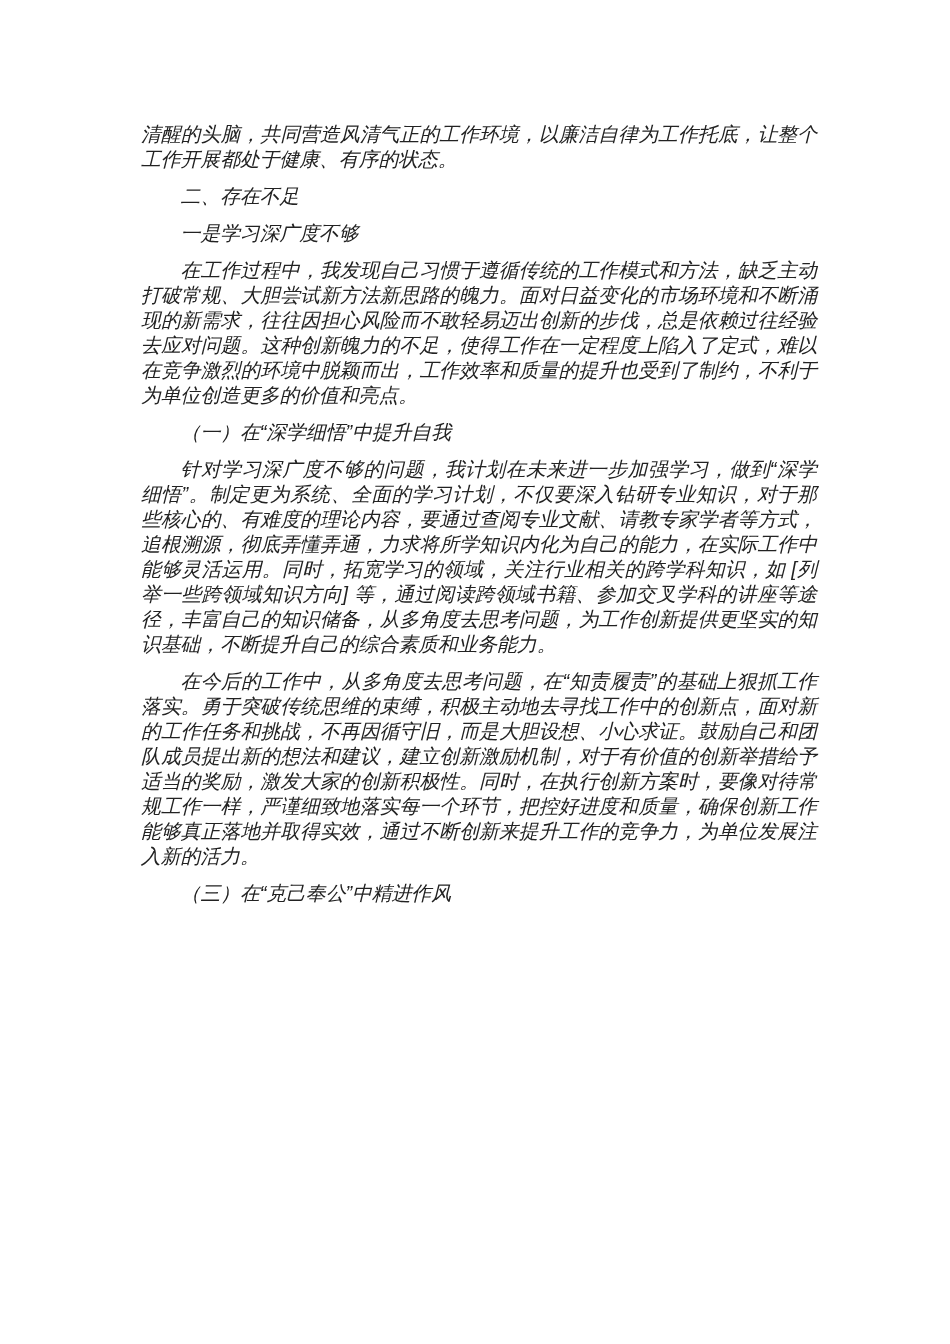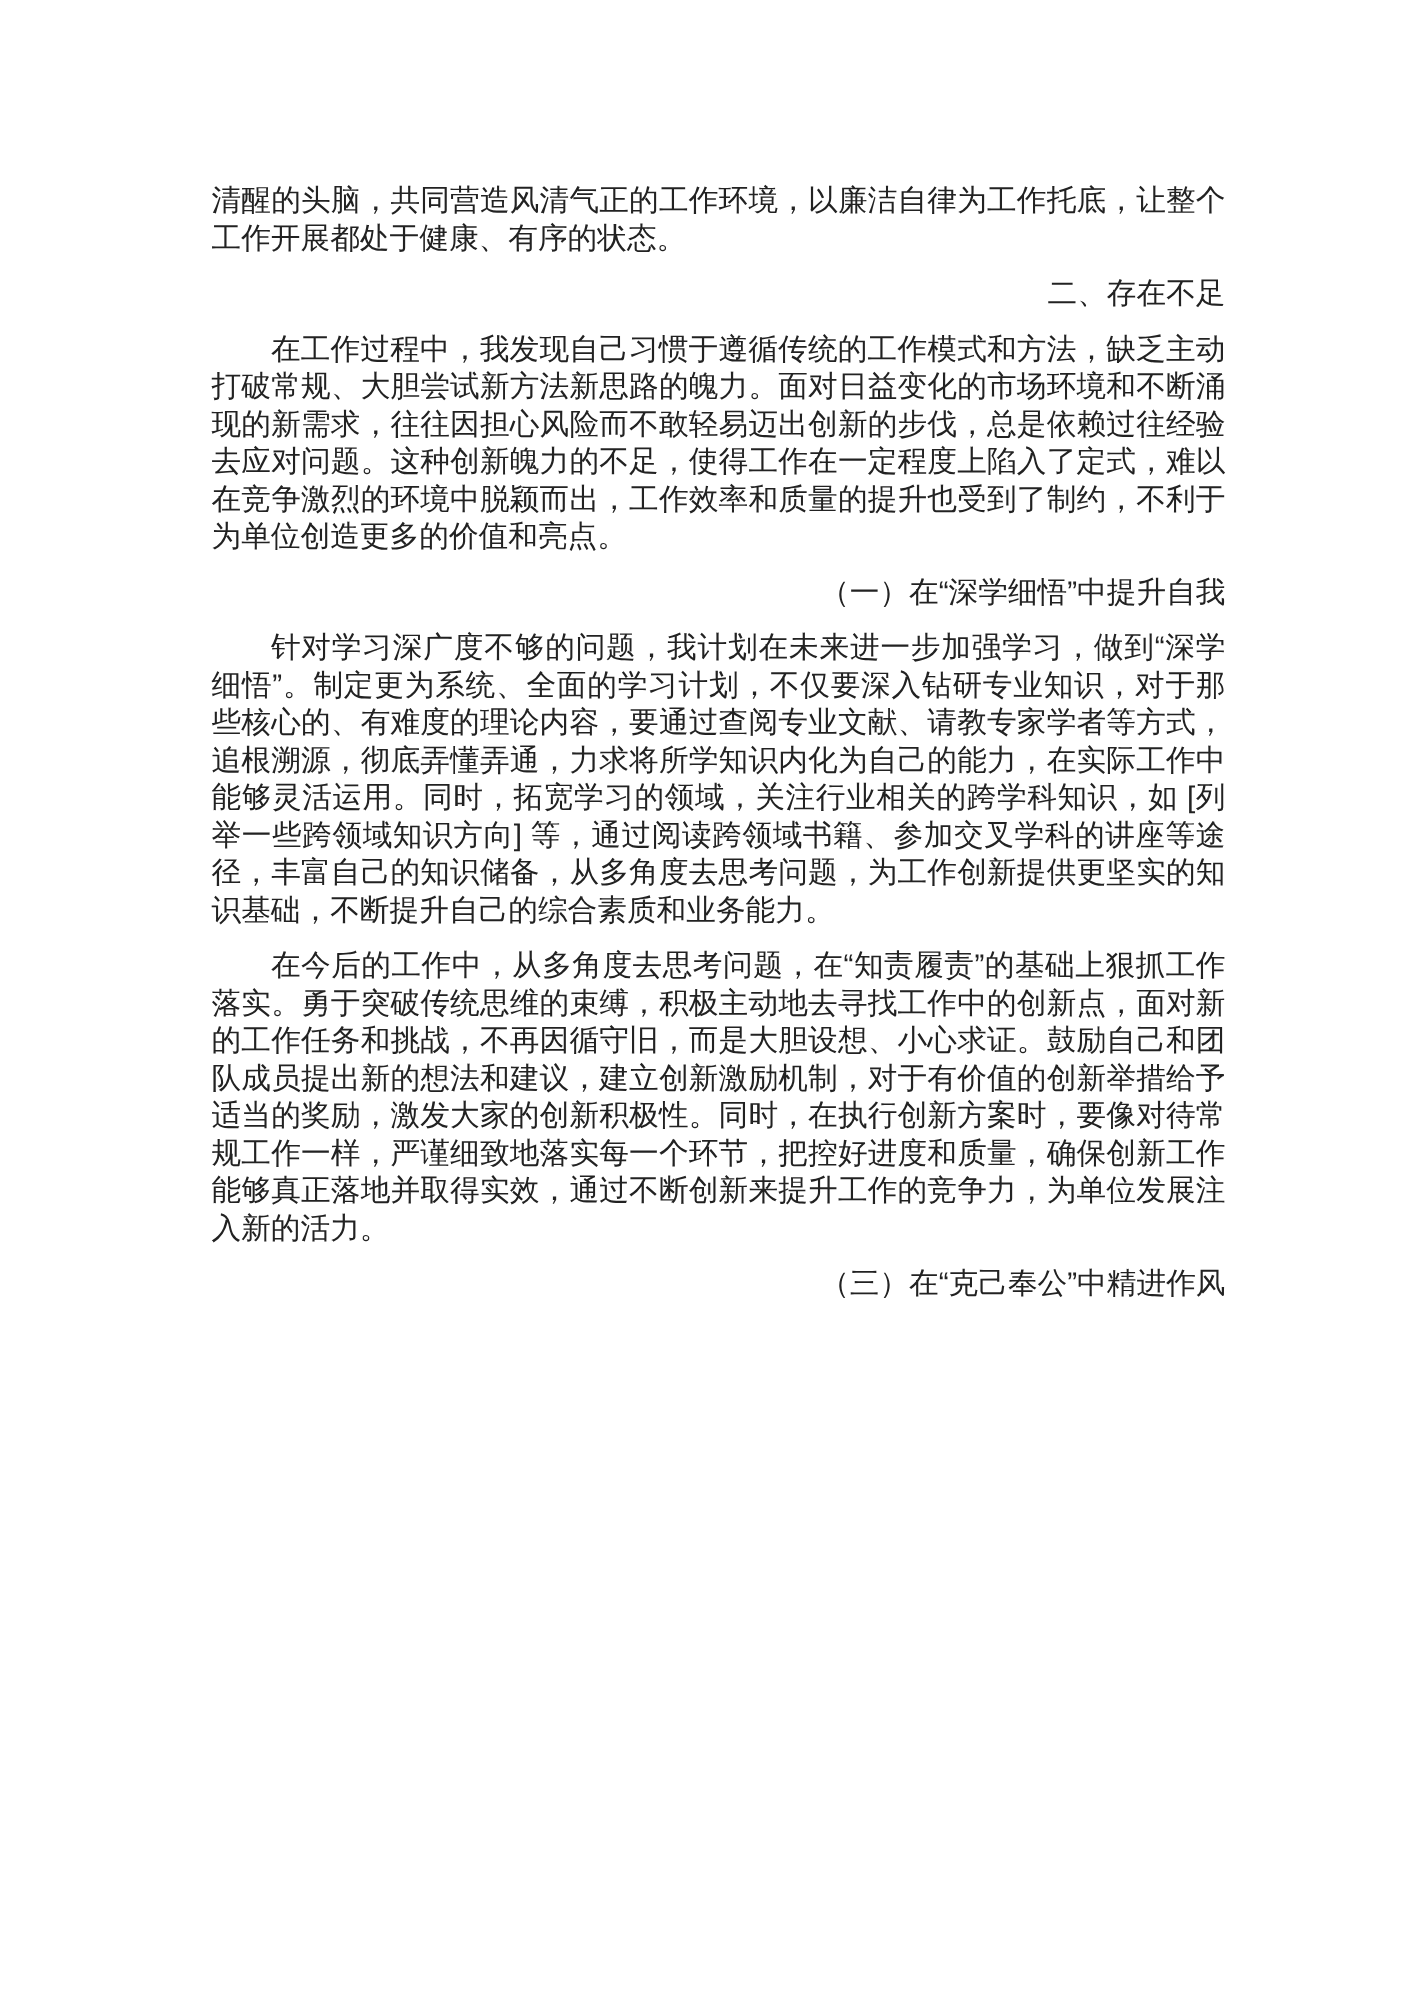--- a/index.html
+++ b/index.html
@@ -14,20 +14,21 @@
     position: relative;
     font-family: "Liberation Sans", sans-serif;
   }
   .page {
     position: absolute;
     left: 0;
     top: 0;
     width: 950px;
     height: 1344px;
     background: #ffffff;
+    font-style: italic;
   }
   .doc-body {
     position: absolute;
     left: 141px;
     top: 122px;
     width: 676px;
     color: #222222;
     font-size: 19.8px;
     line-height: 25px;
     text-align: justify;
@@ -35,32 +36,33 @@
   }
   .block {
     margin: 0 0 12px 0;
     white-space: pre-wrap;
   }
   .block.indent {
     text-indent: 2em;
   }
   .block.heading {
     text-indent: 2em;
-    text-align: right;
+    text-align: left;
   }
   .block:last-child {
     margin-bottom: 5px;
   }
 </style>
 </head>
 <body>
 
 <div class="page">
   <div class="doc-body" id="doc-body">
       <div class="block paragraph">清醒的头脑，共同营造风清气正的工作环境，以廉洁自律为工作托底，让整个工作开展都处于健康、有序的状态。</div>
       <div class="block heading indent">二、存在不足</div>
+      <div class="block heading indent">一是学习深广度不够</div>
       <div class="block paragraph indent">在工作过程中，我发现自己习惯于遵循传统的工作模式和方法，缺乏主动打破常规、大胆尝试新方法新思路的魄力。面对日益变化的市场环境和不断涌现的新需求，往往因担心风险而不敢轻易迈出创新的步伐，总是依赖过往经验去应对问题。这种创新魄力的不足，使得工作在一定程度上陷入了定式，难以在竞争激烈的环境中脱颖而出，工作效率和质量的提升也受到了制约，不利于为单位创造更多的价值和亮点。</div>
       <div class="block heading indent">（一）在“深学细悟”中提升自我</div>
       <div class="block paragraph indent">针对学习深广度不够的问题，我计划在未来进一步加强学习，做到“深学细悟”。制定更为系统、全面的学习计划，不仅要深入钻研专业知识，对于那些核心的、有难度的理论内容，要通过查阅专业文献、请教专家学者等方式，追根溯源，彻底弄懂弄通，力求将所学知识内化为自己的能力，在实际工作中能够灵活运用。同时，拓宽学习的领域，关注行业相关的跨学科知识，如 [列举一些跨领域知识方向] 等，通过阅读跨领域书籍、参加交叉学科的讲座等途径，丰富自己的知识储备，从多角度去思考问题，为工作创新提供更坚实的知识基础，不断提升自己的综合素质和业务能力。</div>
       <div class="block paragraph indent">在今后的工作中，从多角度去思考问题，在“知责履责”的基础上狠抓工作落实。勇于突破传统思维的束缚，积极主动地去寻找工作中的创新点，面对新的工作任务和挑战，不再因循守旧，而是大胆设想、小心求证。鼓励自己和团队成员提出新的想法和建议，建立创新激励机制，对于有价值的创新举措给予适当的奖励，激发大家的创新积极性。同时，在执行创新方案时，要像对待常规工作一样，严谨细致地落实每一个环节，把控好进度和质量，确保创新工作能够真正落地并取得实效，通过不断创新来提升工作的竞争力，为单位发展注入新的活力。</div>
       <div class="block heading indent">（三）在“克己奉公”中精进作风</div>
     </div>
 </div>
 
 </body></html>

